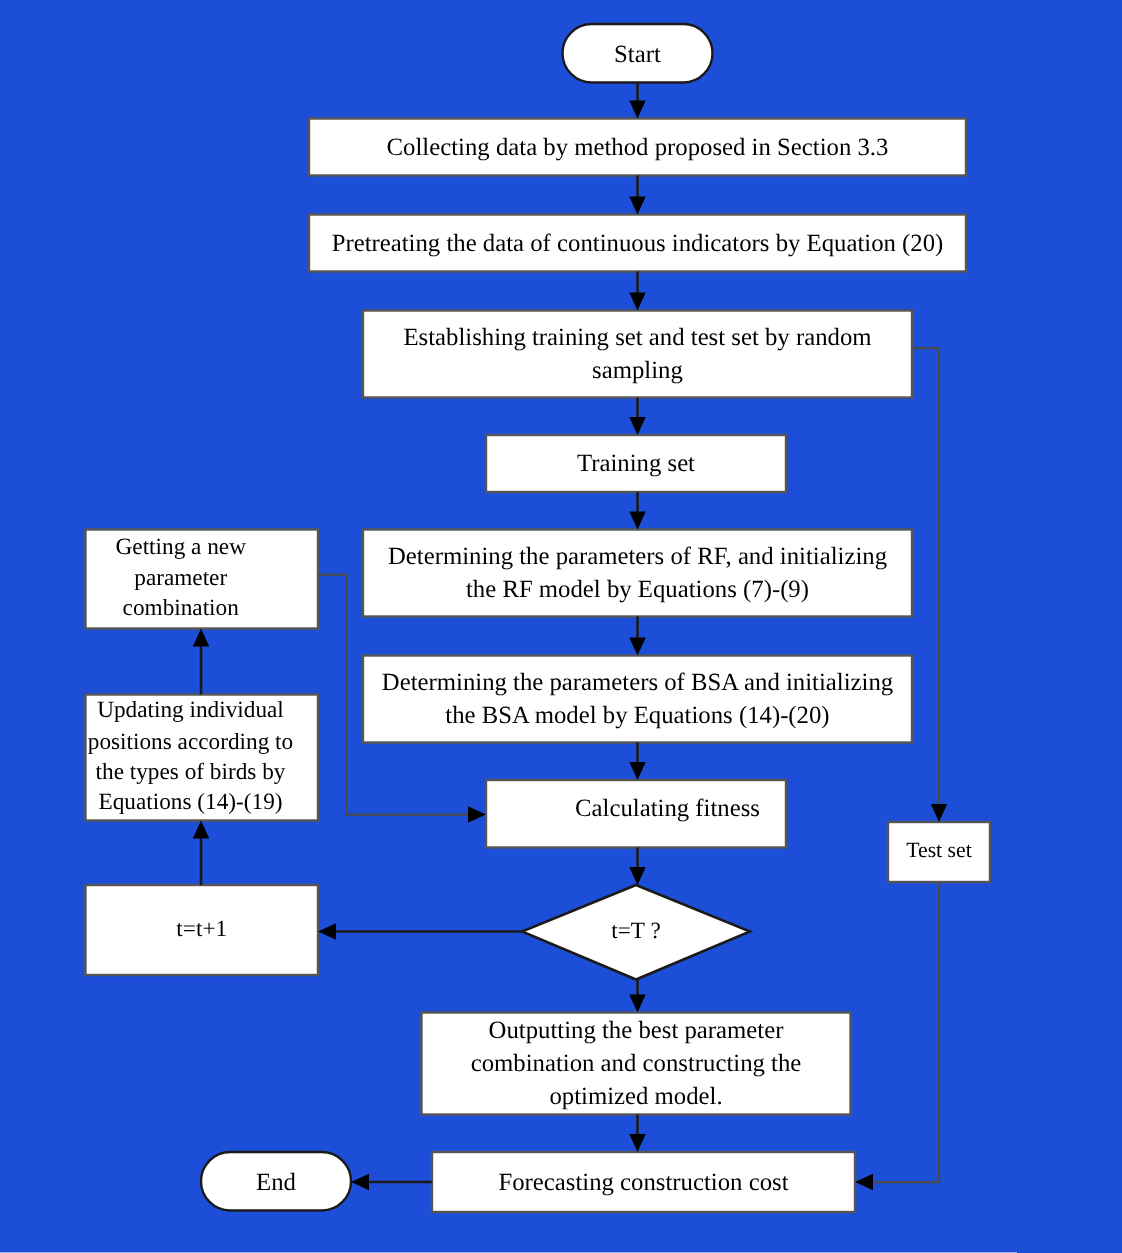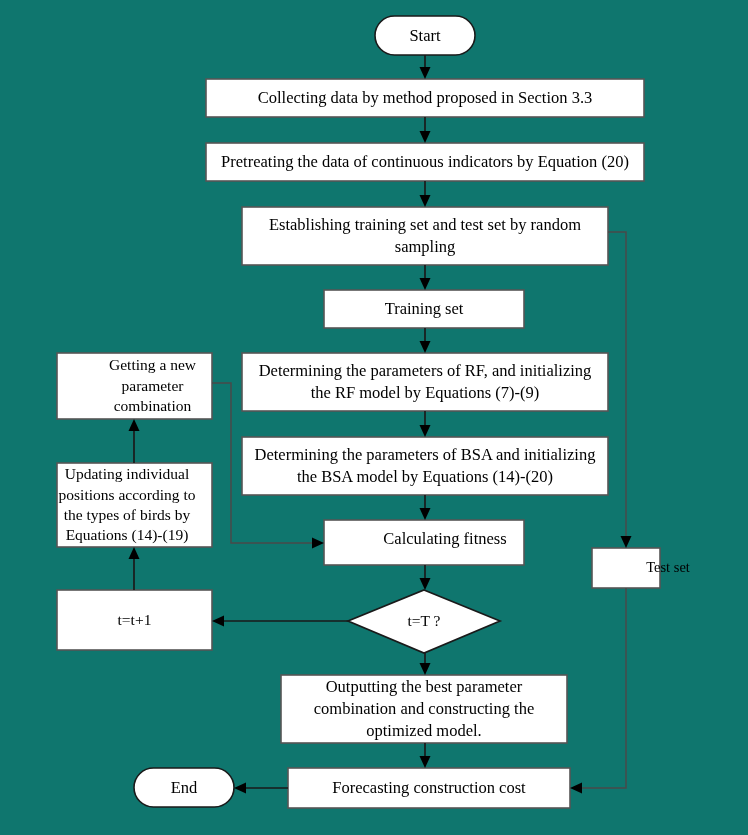--- a/index.html
+++ b/index.html
@@ -10,21 +10,21 @@
   body {
     width: 748px;
     height: 835px;
     font-family: "Liberation Serif", "DejaVu Serif", serif;
   }
   #flowchart-root {
     position: relative;
     width: 748px;
     height: 835px;
     overflow: hidden;
-    background: #0f766e;
+    background: #1d4ed8;
   }
   svg.chart-canvas {
     position: absolute;
     left: 0;
     top: 0;
     width: 748px;
     height: 835px;
   }
   .node-shape {
     fill: #ffffff;
@@ -195,38 +195,38 @@
   </div>
 
   <div class="node-label fs-16" style="left:324px; top:516px; width:172px; height:45px;padding-left:35px;">
     <span>Calculating fitness</span>
   </div>
 
   <div class="node-label fs-15" style="left:348px; top:590px; width:152px; height:63px;">
     <span>t=T ?</span>
   </div>
 
-  <div class="node-label fs-15" style="left:57px; top:353px; width:127px; height:66px;padding-left:32px;">
+  <div class="node-label fs-15" style="left:57px; top:353px; width:127px; height:66px;">
     <span>Getting a new
 parameter
 combination</span>
   </div>
 
   <div class="node-label fs-15" style="left:57px; top:463px; width:140px; height:84px;">
     <span>Updating individual
 positions according to
 the types of birds by
 Equations (14)-(19)</span>
   </div>
 
   <div class="node-label fs-15" style="left:57px; top:590px; width:155px; height:60px;">
     <span>t=t+1</span>
   </div>
 
-  <div class="node-label fs-14" style="left:592px; top:548px; width:68px; height:40px;margin-left:42px;">
+  <div class="node-label fs-14" style="left:592px; top:548px; width:68px; height:40px;">
     <span>Test set</span>
   </div>
 
   <div class="node-label fs-16" style="left:281px; top:675px; width:286px; height:68px;">
     <span>Outputting the best parameter
 combination and constructing the
 optimized  model.</span>
   </div>
 
   <div class="node-label fs-16" style="left:288px; top:768px; width:282px; height:40px;">

